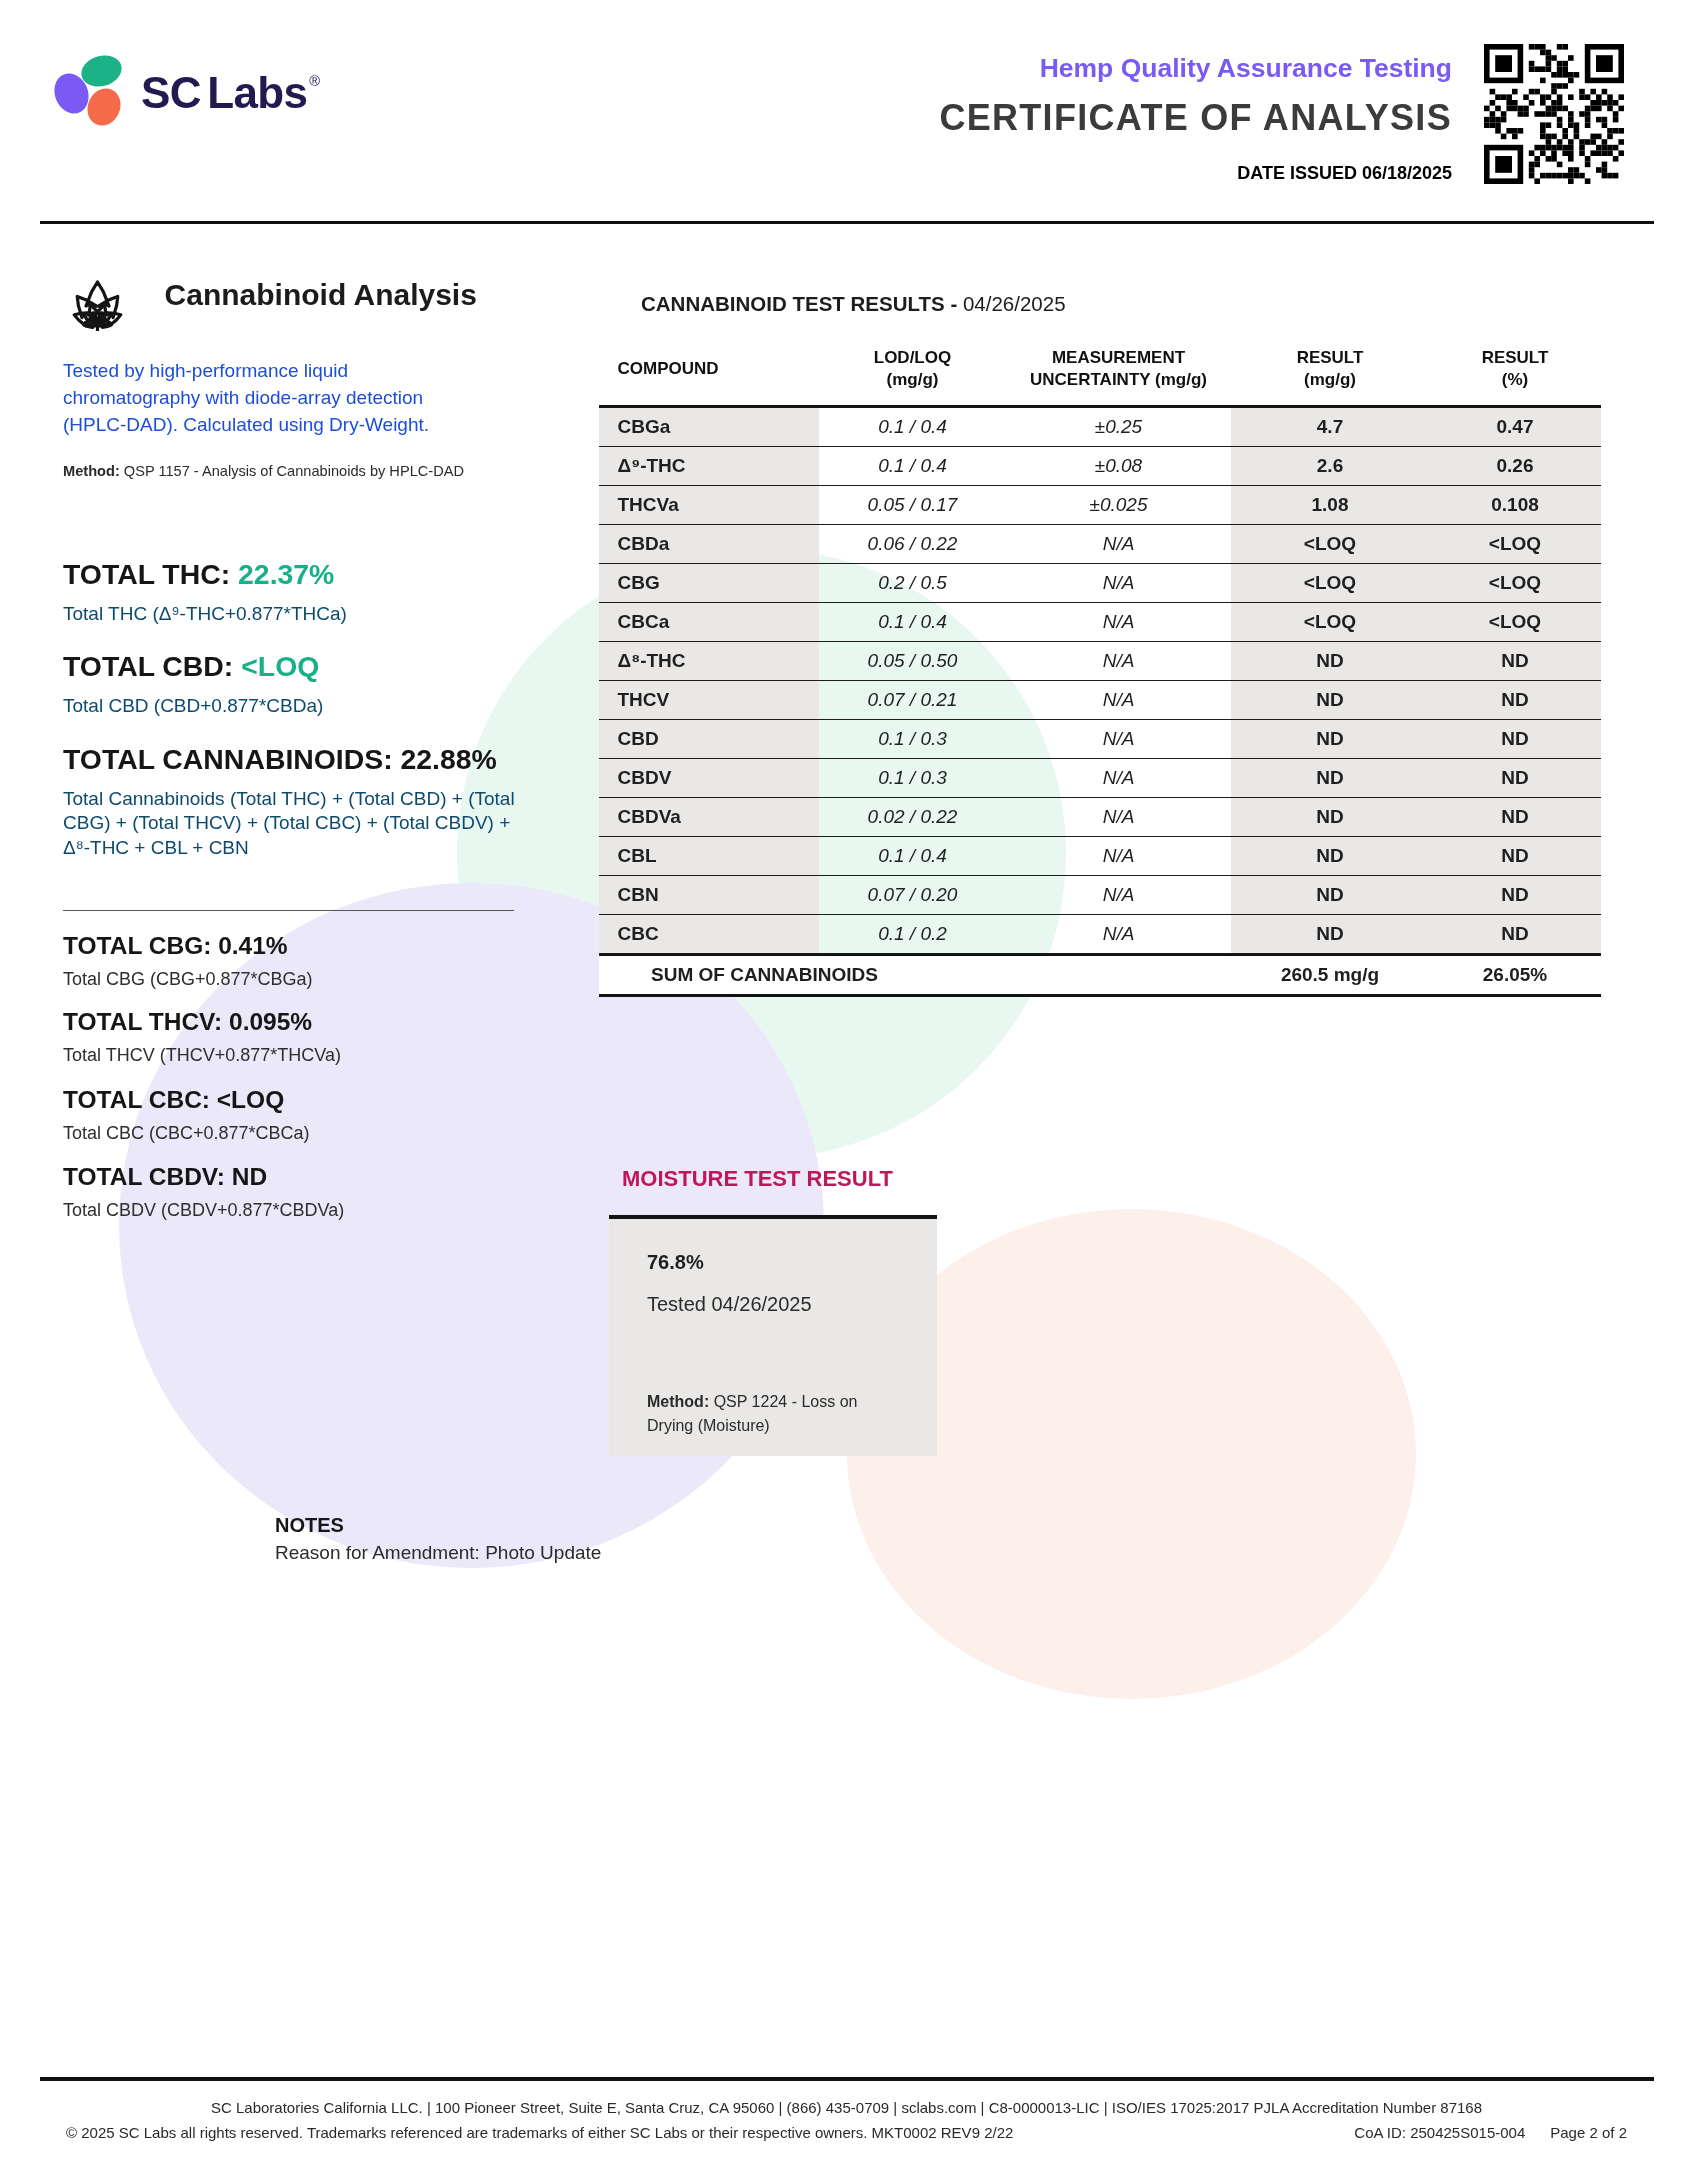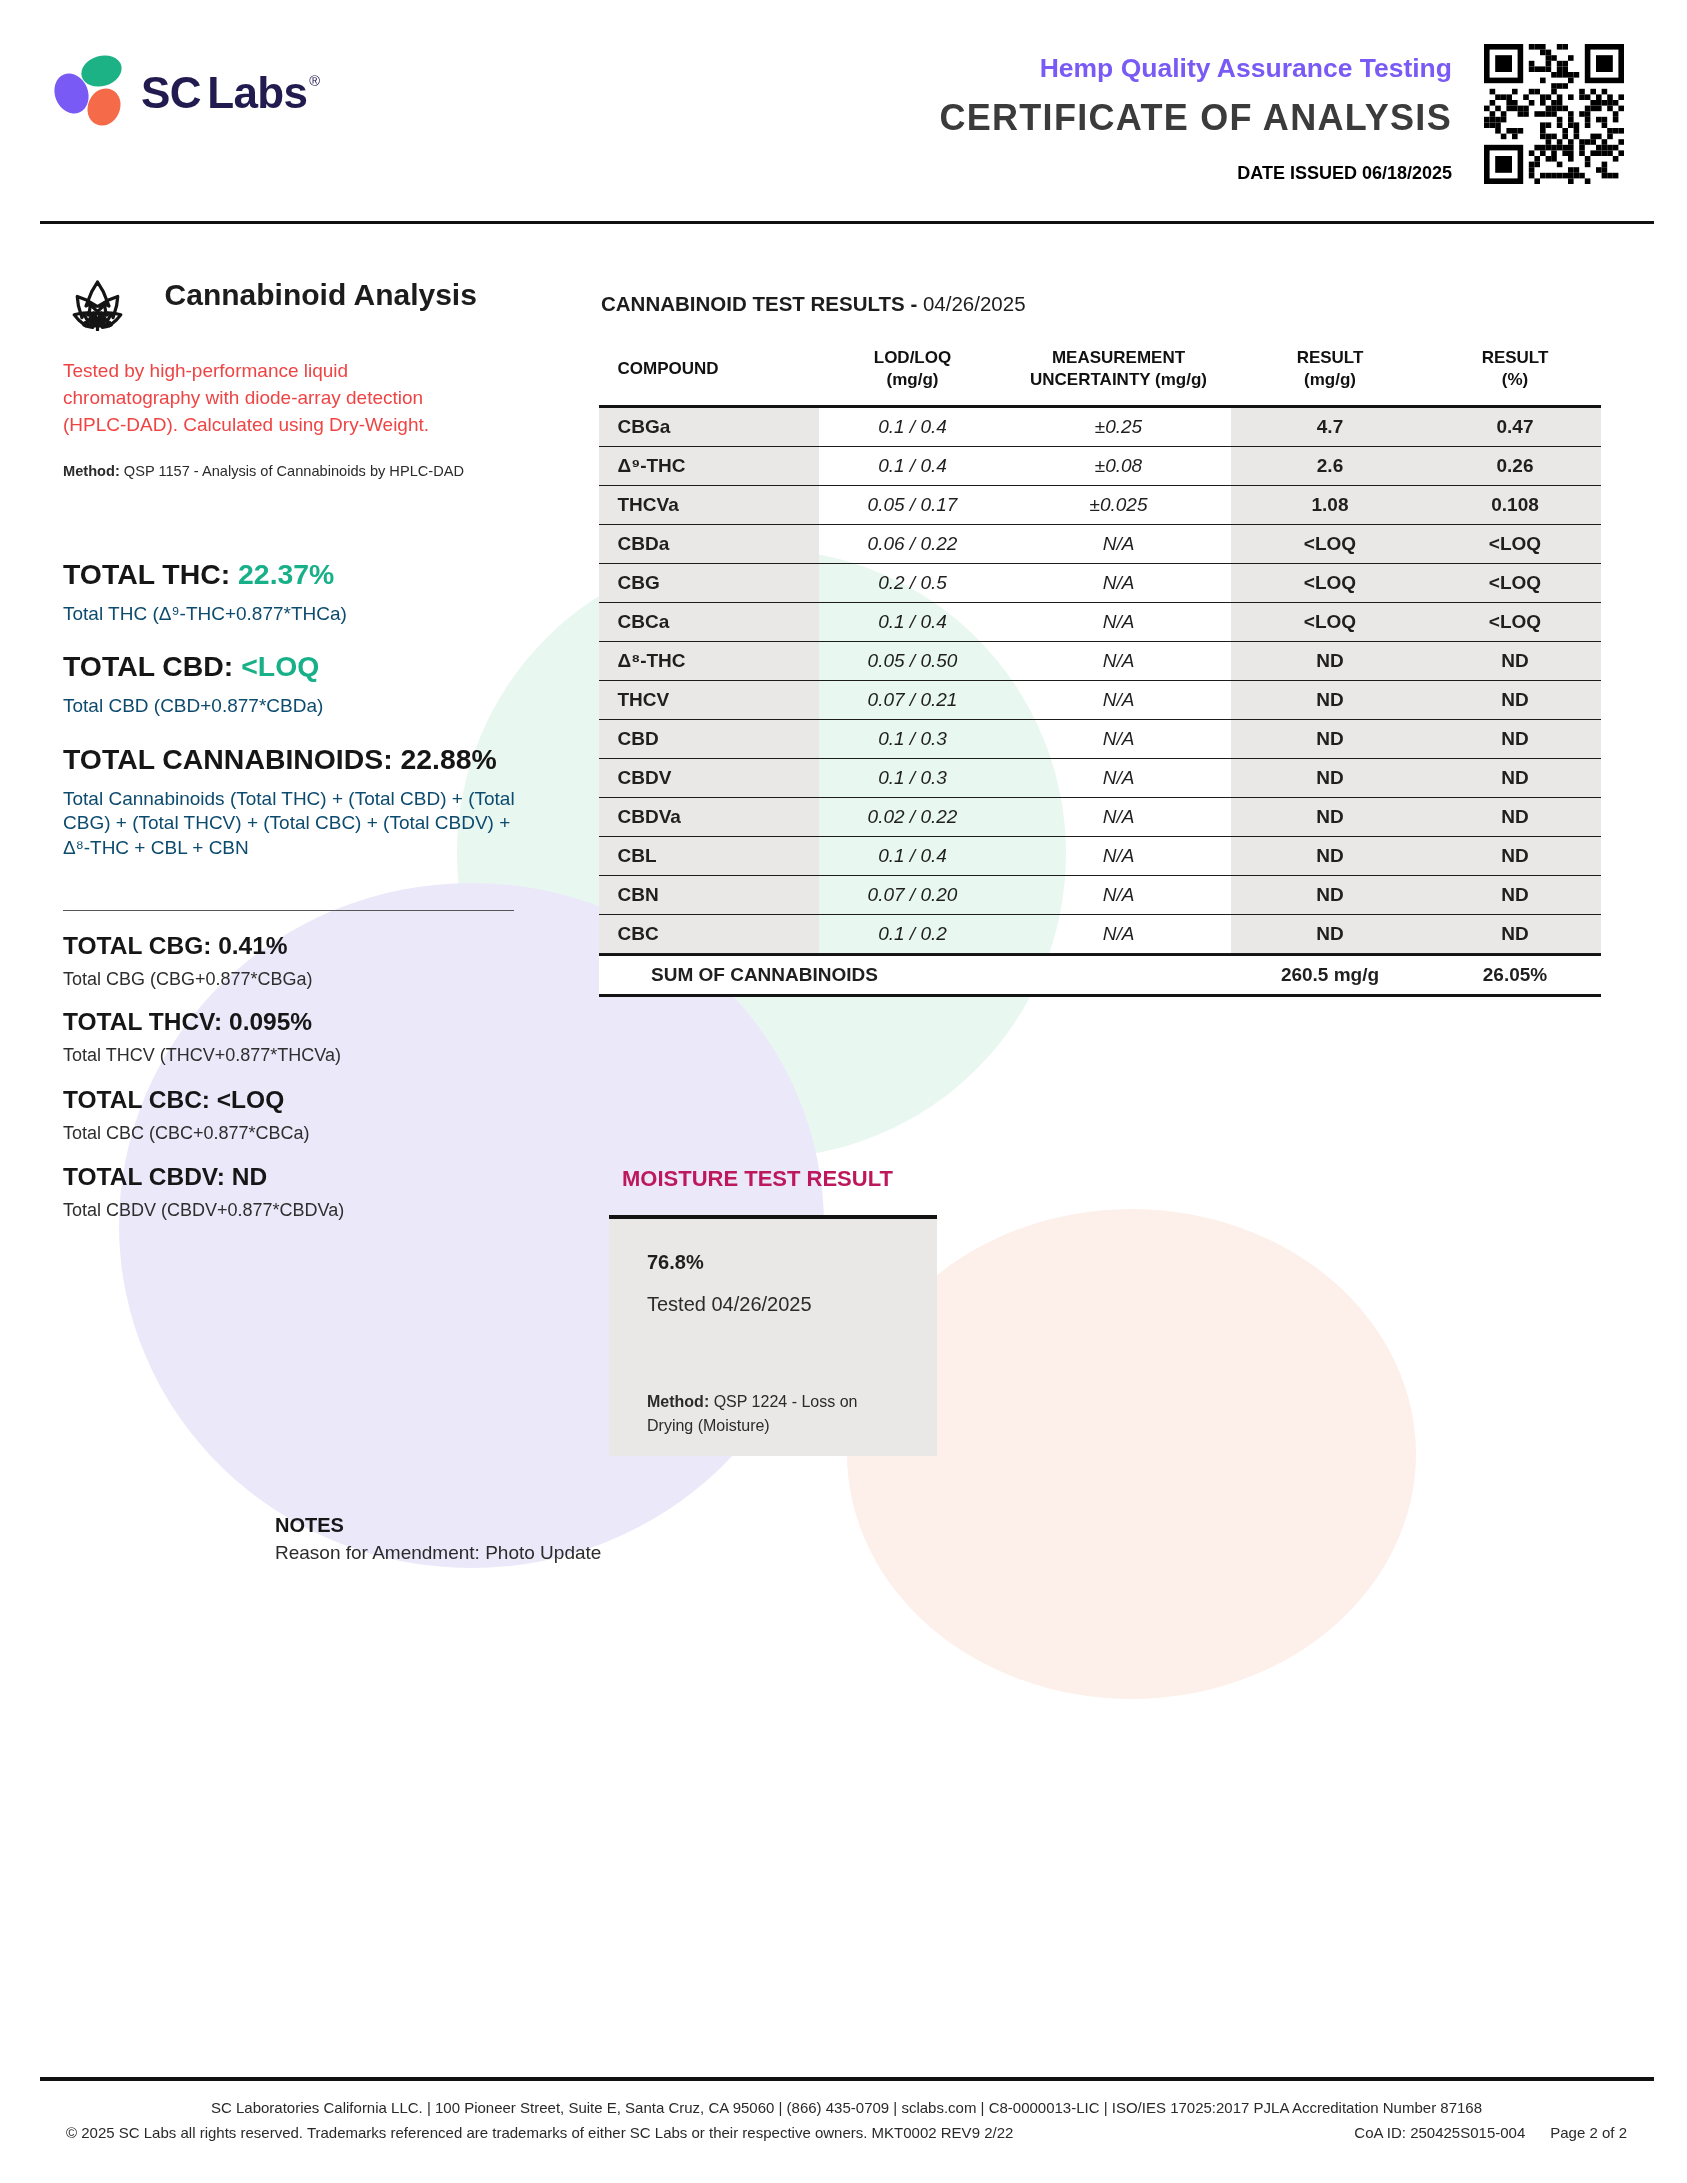--- a/index.html
+++ b/index.html
@@ -24,37 +24,37 @@
   .header-right{position:absolute;right:235px;top:53px;text-align:right;}
   .program{font-size:26.5px;font-weight:700;color:var(--brand-purple);margin-bottom:13.2px;}
   .doc-title{font-size:36px;font-weight:700;color:#3b3b3b;letter-spacing:1.3px;margin-bottom:24px;}
   .date-issued{font-size:18px;font-weight:700;color:#000000;}
   .qr{position:absolute;left:1484px;top:44px;width:140px;height:140px;}
   .top-rule{position:absolute;left:40px;top:221px;width:1614px;height:3.3px;background:#111;}
 
   
   .leaf-title{position:absolute;left:61px;top:258px;display:flex;align-items:center;gap:14.6px;}
   .leaf-title h1{font-size:30px;font-weight:600;color:#1c1c1c;margin:16px;letter-spacing:0;}
-  .description{position:absolute;left:63px;top:357px;width:417px;font-size:19px;line-height:27px;color:#ef4444;}
+  .description{position:absolute;left:63px;top:357px;width:417px;font-size:19px;line-height:27px;color:#1d4ed8;}
   .method-line{position:absolute;left:63px;top:463px;width:423px;font-size:14.6px;color:#2b2b2b;}
   .method-line b,.moist-method b{font-weight:700;}
 
   .total-block{position:absolute;left:63px;width:457px;}
   .tb-thc{top:558px;} .tb-cbd{top:650px;} .tb-cann{top:743px;}
   .tb-cbg{top:932px;} .tb-thcv{top:1008px;} .tb-cbc{top:1086px;} .tb-cbdv{top:1163px;}
   .total-head{font-size:28.4px;font-weight:800;color:#161616;white-space:nowrap;}
   .total-head .val-teal{color:var(--teal);}
   .total-head-sm{font-size:24.5px;font-weight:800;color:#161616;white-space:nowrap;}
   .total-formula{font-size:19px;color:#0c4a6e;margin-top:10.6px;line-height:24.5px;}
   .total-formula-sm{font-size:18px;color:#2e2e2e;margin-top:8.6px;}
   .left-divider{position:absolute;left:63px;top:910px;width:451px;height:1.3px;background:#555;}
 
   
   .table-title{position:absolute;left:601px;top:292px;font-size:20.5px;color:#1d1d1d;}
-  .table-title .tt-bold{font-weight:700;}
+  .table-title .tt-bold{font-weight:700;margin-left:40px;}
   .rtable{position:absolute;left:599px;top:333px;width:1002px;}
   .thead{display:flex;height:72px;border-bottom:3.3px solid #131313;align-items:center;}
   .th{font-size:17px;font-weight:700;line-height:22px;text-align:center;color:#111;}
   .row{display:flex;height:38px;border-bottom:1.3px solid #1c1c1c;align-items:stretch;}
   .cell{display:flex;align-items:center;justify-content:center;font-size:19px;}
   .c0{width:220px;} .c1{width:187px;} .c2{width:225px;} .c3{width:198px;} .c4{width:172px;}
   .th.c0,.cell.c0{justify-content:flex-start;padding-left:18.5px;box-sizing:border-box;text-align:left;}
   .cell.c0{font-weight:700;background:#e9e8e6;}
   .cell.c1,.cell.c2{font-style:italic;background:transparent;}
   .cell.c3,.cell.c4{font-weight:700;background:#e9e8e6;}

